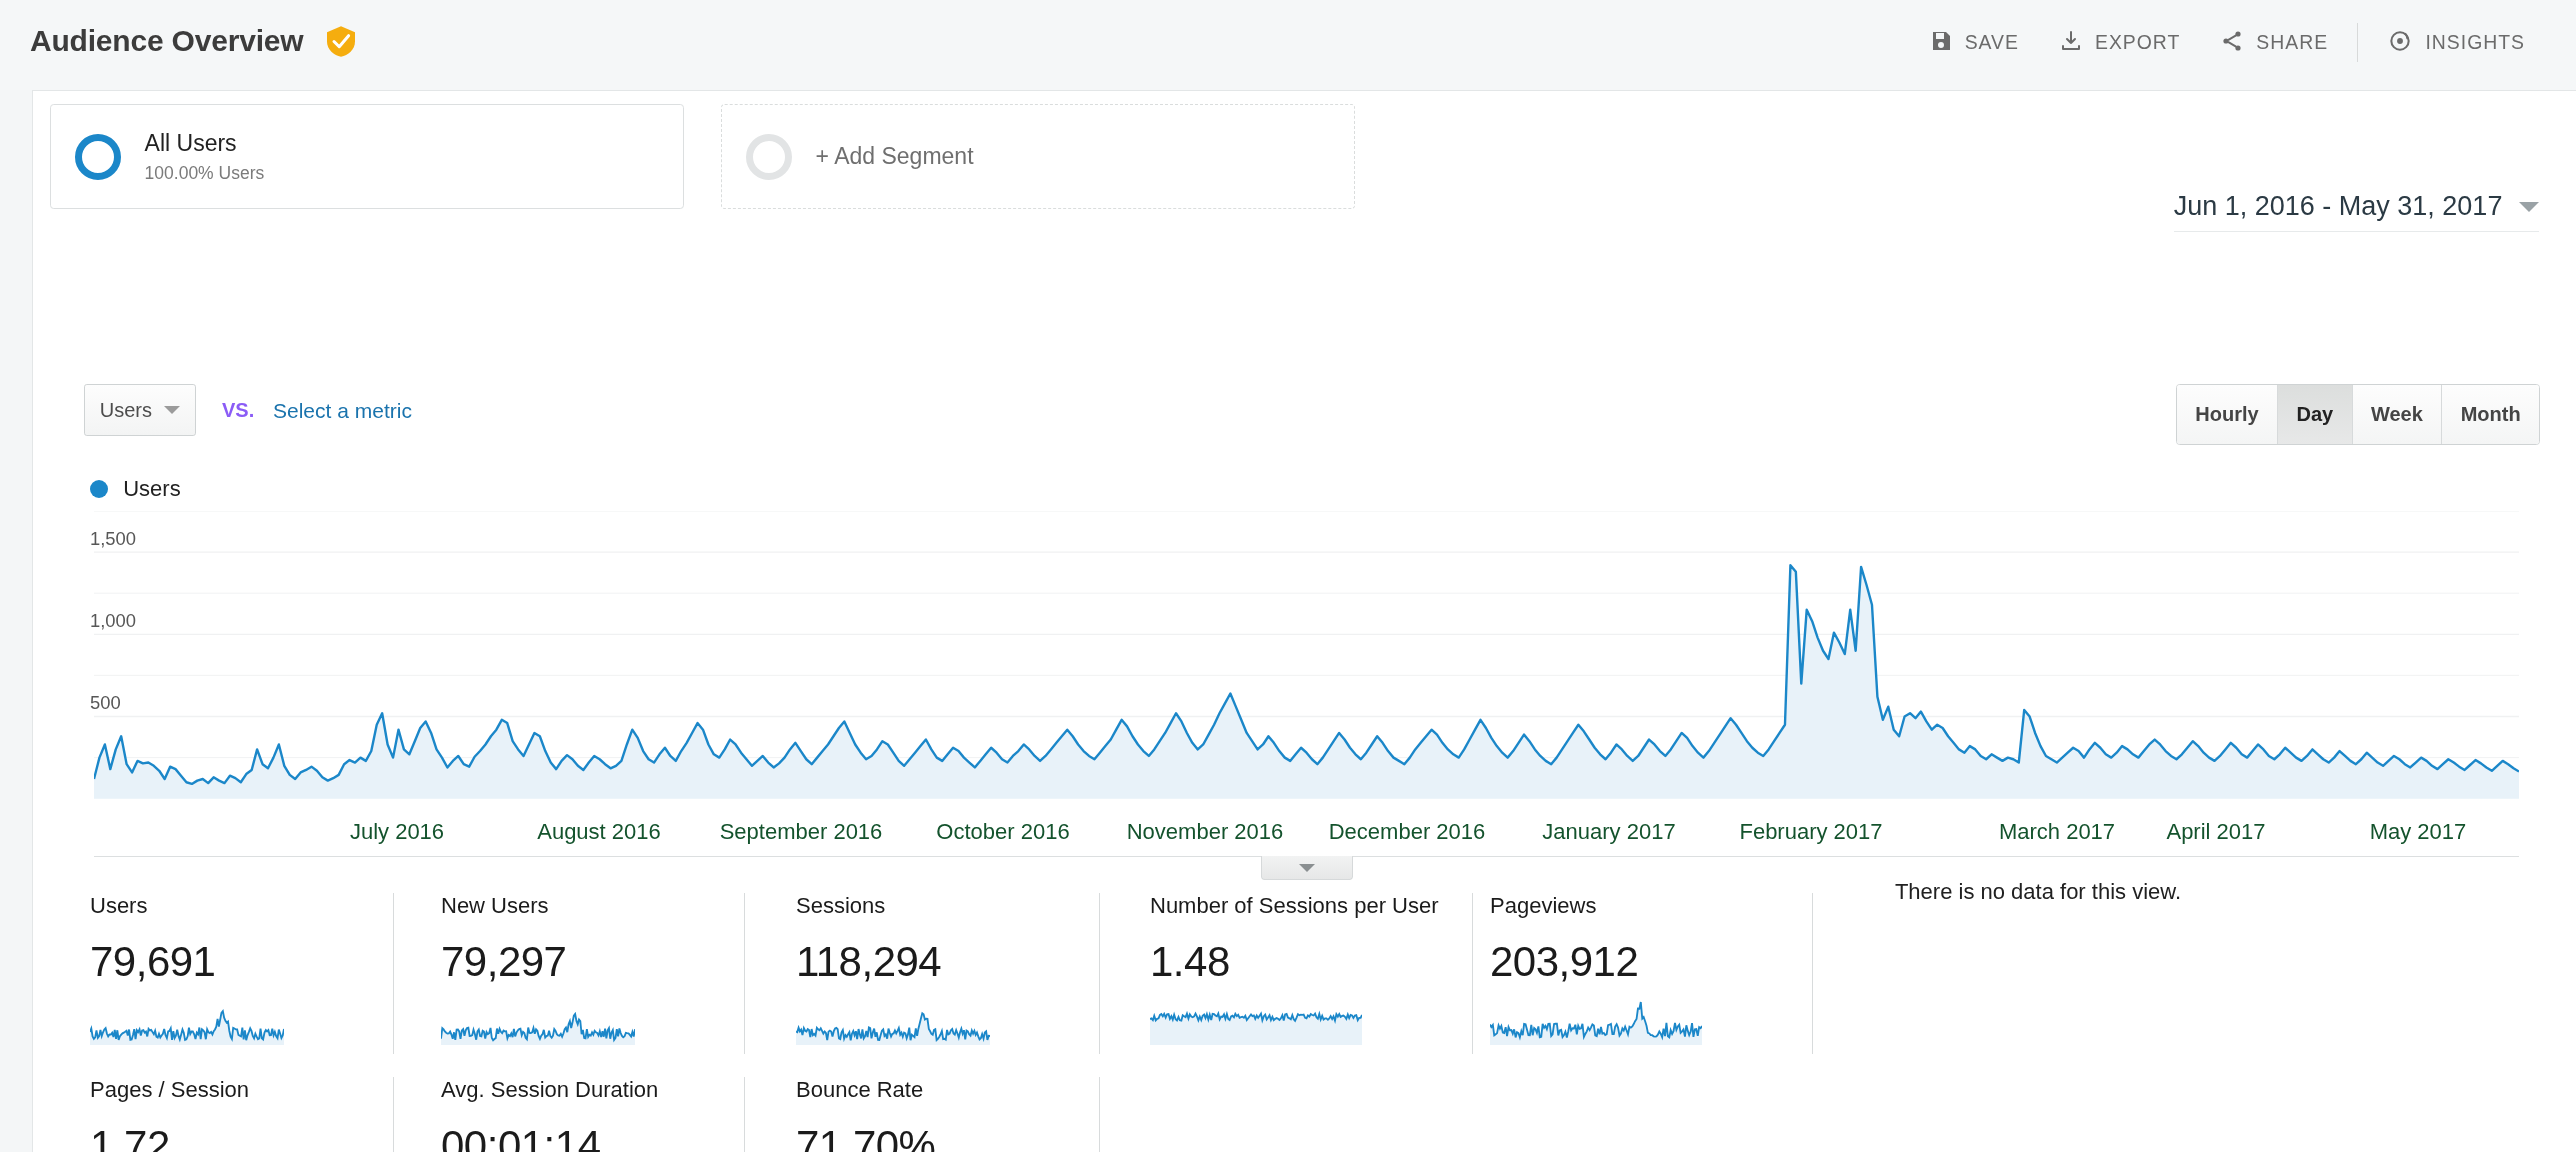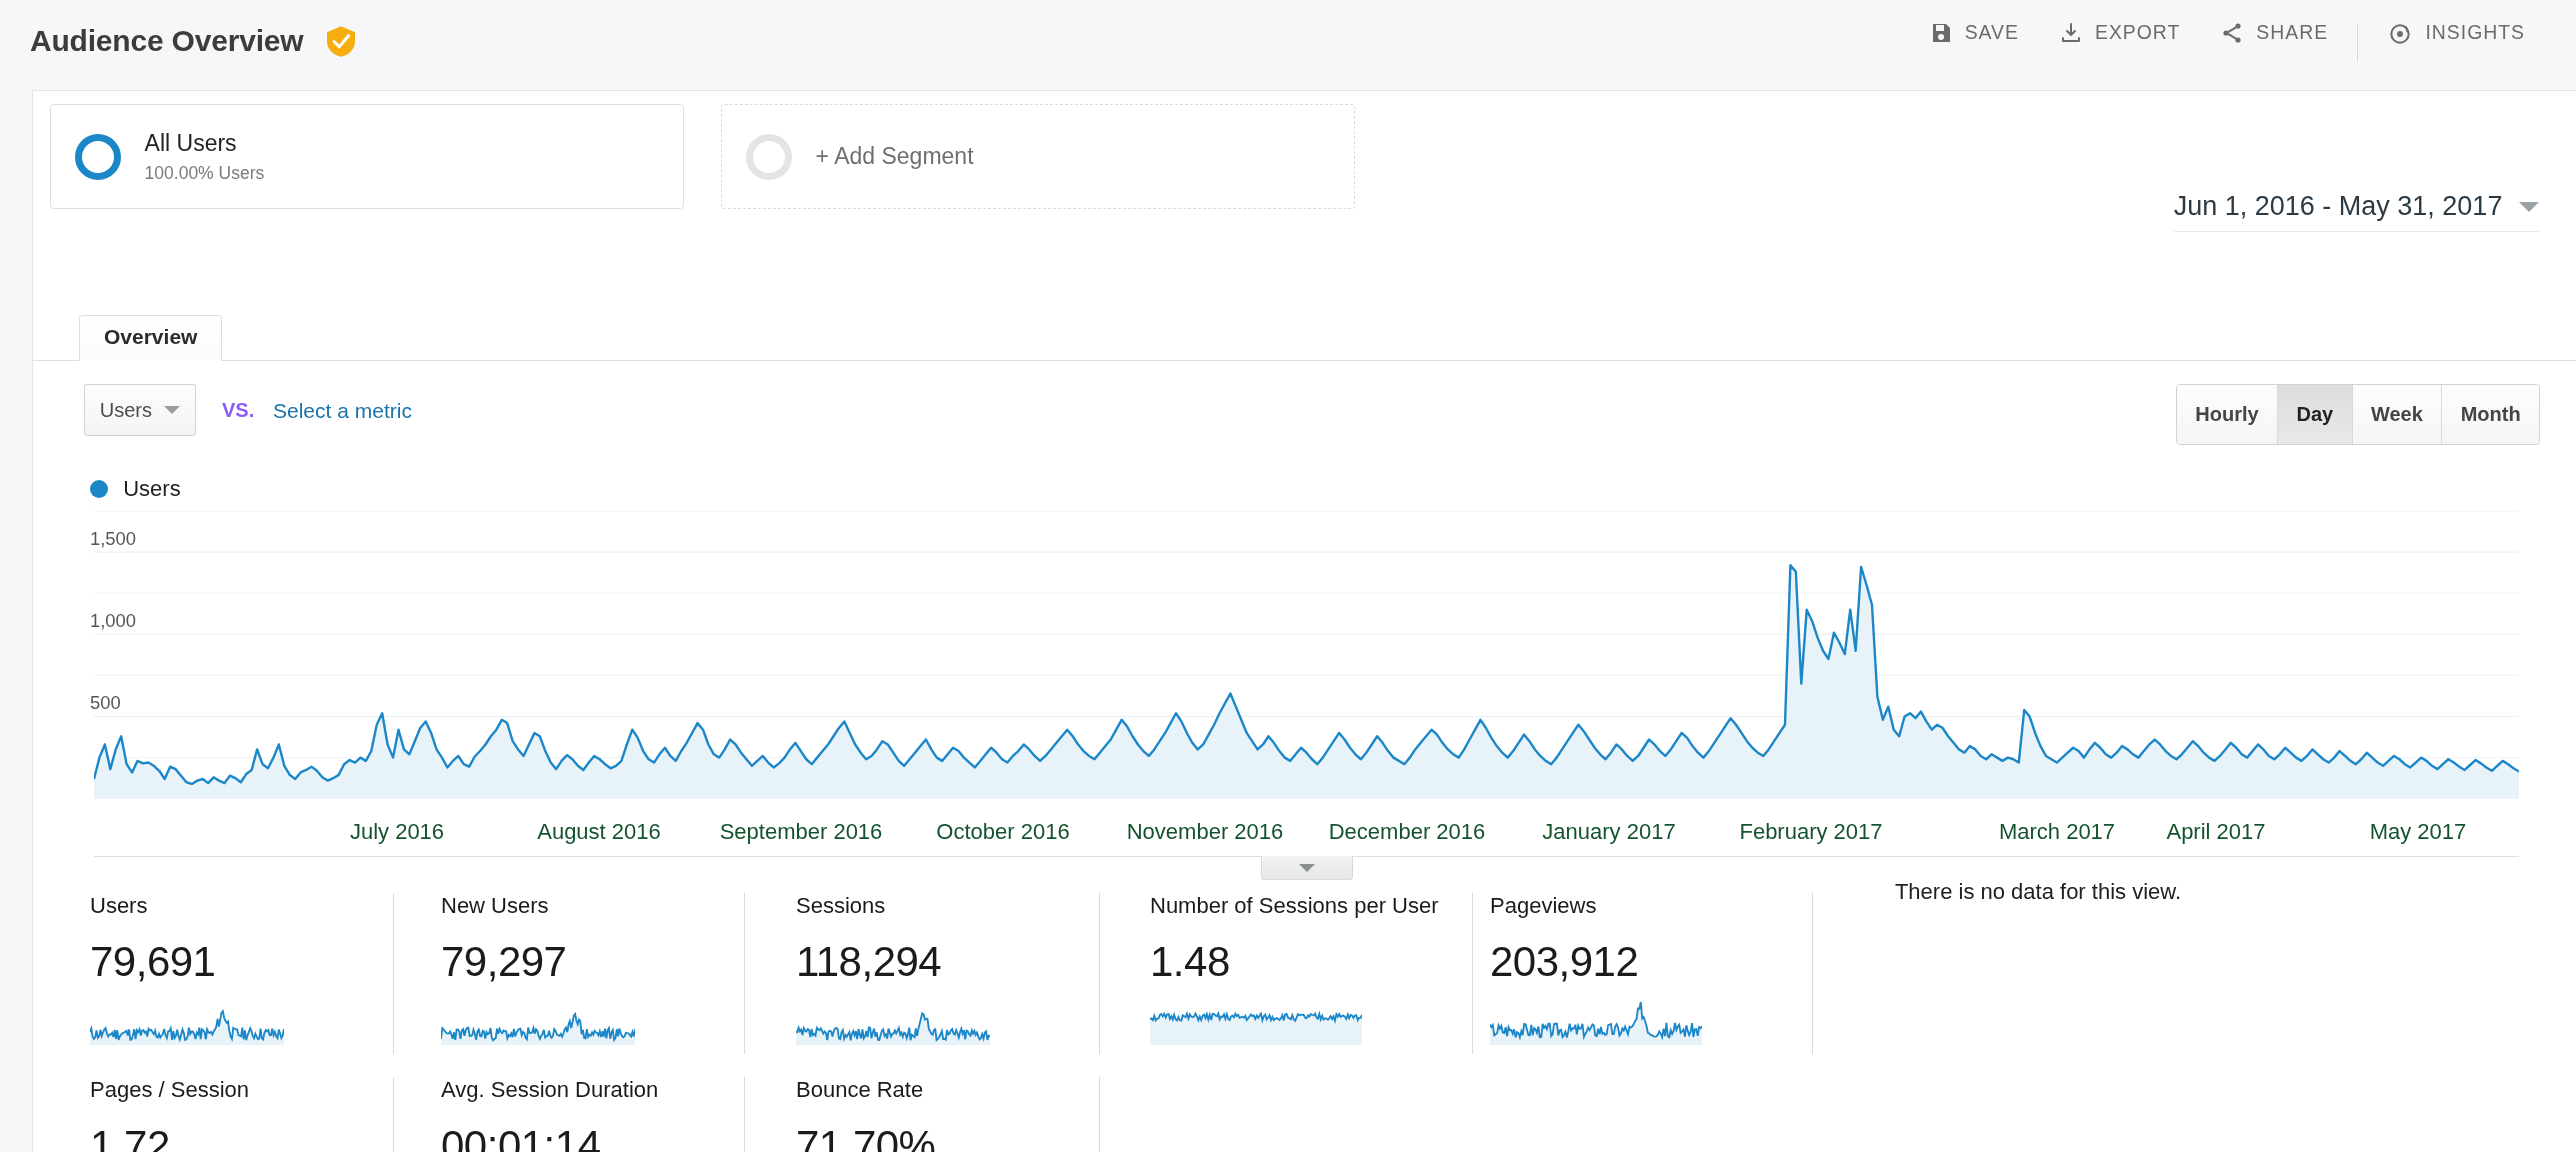--- a/index.html
+++ b/index.html
@@ -23,21 +23,21 @@
   }
   .title-badge {
     position: absolute; left: 327px; top: 26px;
     width: 28px; height: 31px;
   }
   .header-actions {
     position: absolute; right: 31px; top: 20px;
     display: flex; align-items: center; height: 44px;
   }
   .hdr-btn {
-    display: flex; align-items: flex-start; gap: 12px;
+    display: flex; align-items: center; gap: 12px;
     padding: 0 20px; height: 42px; cursor: pointer;
     color: #6b6b6b;
   }
   .hdr-btn .lbl {
     font-size: 19.4px; letter-spacing: 1px; color: #6b6b6b;
     font-family: "Liberation Sans", sans-serif;
   }
   .hdr-divider {
     width: 0.9px; height: 39px; background: #d8dada; margin: 0 9.2px;
   }
@@ -262,23 +262,20 @@
       <div class="seg-ring gray"></div>
       <div class="seg-add-label">+ Add Segment</div>
     </div>
   </div>
 
   <div class="date-range">
     <span class="dtext">Jun 1, 2016 - May 31, 2017</span>
     <span class="caret-down"></span>
   </div>
 
-  <div class="tabs-bar">
-    <div class="tab">Overview</div>
-  </div>
 
   <div class="metric-row">
     <div class="dropdown">
       <span>Users</span>
       <span class="dd-caret"></span>
     </div>
     <div class="vs-label">VS.</div>
     <div class="select-metric">Select a metric</div>
 
     <div class="granularity">

